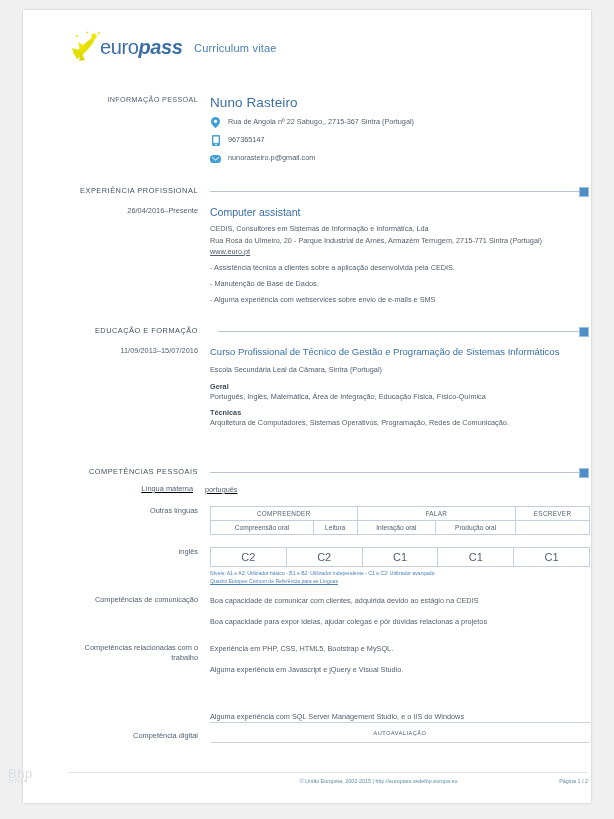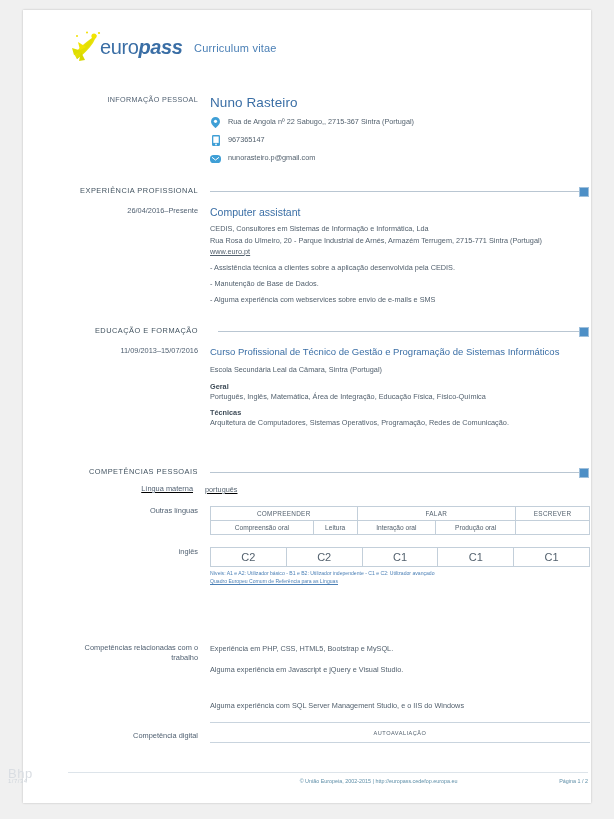--- a/index.html
+++ b/index.html
@@ -240,26 +240,33 @@
         </tr>
       </tbody>
         </table>
       <div class="note">
         <span>Níveis: A1 e A2: Utilizador básico - B1 e B2: Utilizador independente - C1 e C2: Utilizador avançado</span><br>
         <u>Quadro Europeu Comum de Referência para as Línguas</u>
       </div>
     </div>
   </div>
 
+  <div class="row" style="left:45px;top:585px;">
+    <div class="lbl mixed">Competências de comunicação</div>
+    <div class="val">
+      <div class="body-txt" style="margin-bottom:9px;">Boa capacidade de comunicar com clientes, adquirida devido ao estágio na CEDIS</div>
+      <div class="body-txt">Boa capacidade para expor ideias, ajudar colegas e pôr dúvidas relacionas a projetos</div>
+    </div>
+  </div>
 
   <div class="row" style="left:45px;top:633px;">
     <div class="lbl mixed">Competências relacionadas com o trabalho</div>
     <div class="val">
       <div class="body-txt" style="margin-bottom:9px;">Experiência em PHP, CSS, HTML5, Bootstrap e MySQL.</div>
-      <div class="body-txt" style="margin-bottom:24px;">Alguma experiência em Javascript e jQuery e Visual Studio.</div>
+      <div class="body-txt" style="margin-bottom:35px;">Alguma experiência em Javascript e jQuery e Visual Studio.</div>
       <div class="body-txt">Alguma experiência com SQL Server Management Studio, e o IIS do Windows</div>
     </div>
   </div>
 
   <div class="row" style="left:45px;top:712px;">
     <div class="lbl mixed" style="padding-top:9px;">Competência digital</div>
     <div class="val">
       <table class="dig">
         <tbody>
             <tr>

